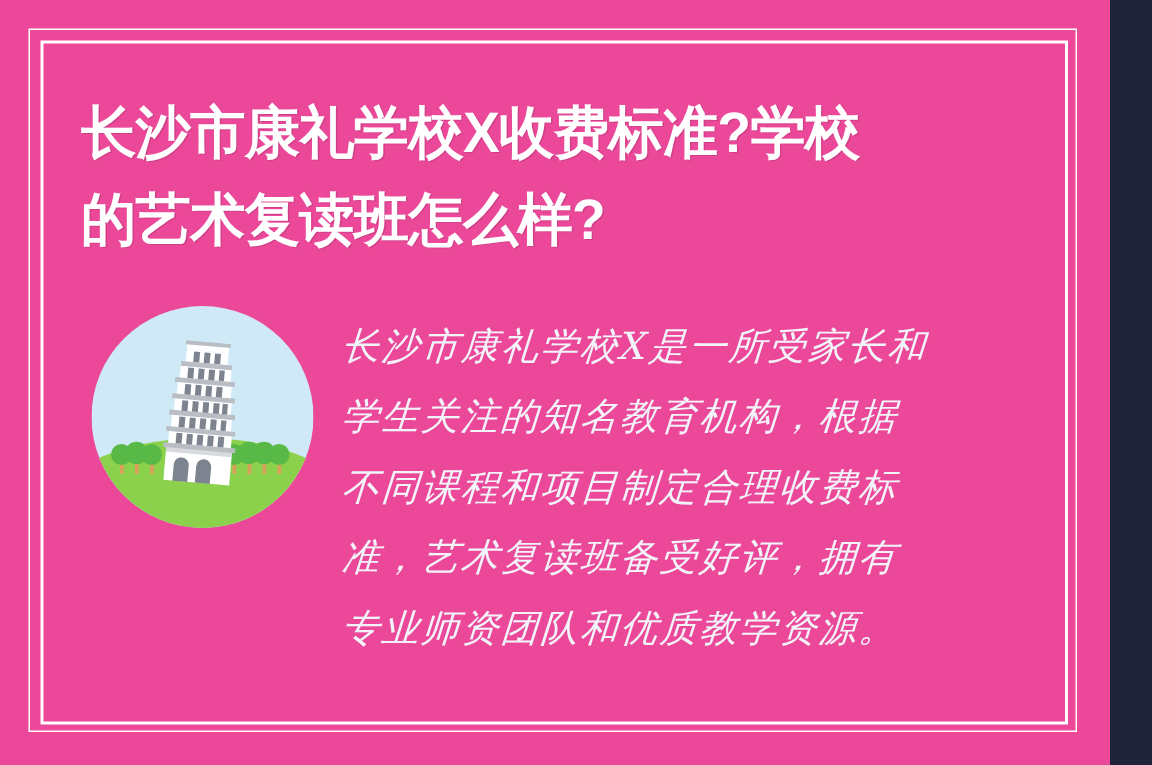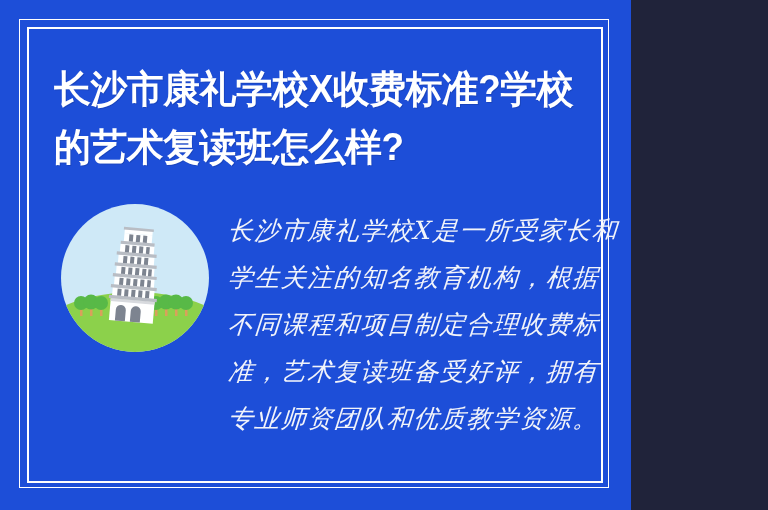--- a/index.html
+++ b/index.html
@@ -2,23 +2,23 @@
 <html><head>
 <meta charset="utf-8">
 <style>
   html, body {
     margin: 0;
     padding: 0;
     background: #20233a;
   }
   #page {
     position: relative;
-    width: 631px;
+    width: 740px;
     height: 510px;
-    background: #1d4ed8;
+    background: #ec4899;
     overflow: hidden;
     font-family: "Liberation Sans", sans-serif;
   }
 
   
   .frame-outer {
     position: absolute;
     left: 19px;
     top: 19px;
     right: 22px;

